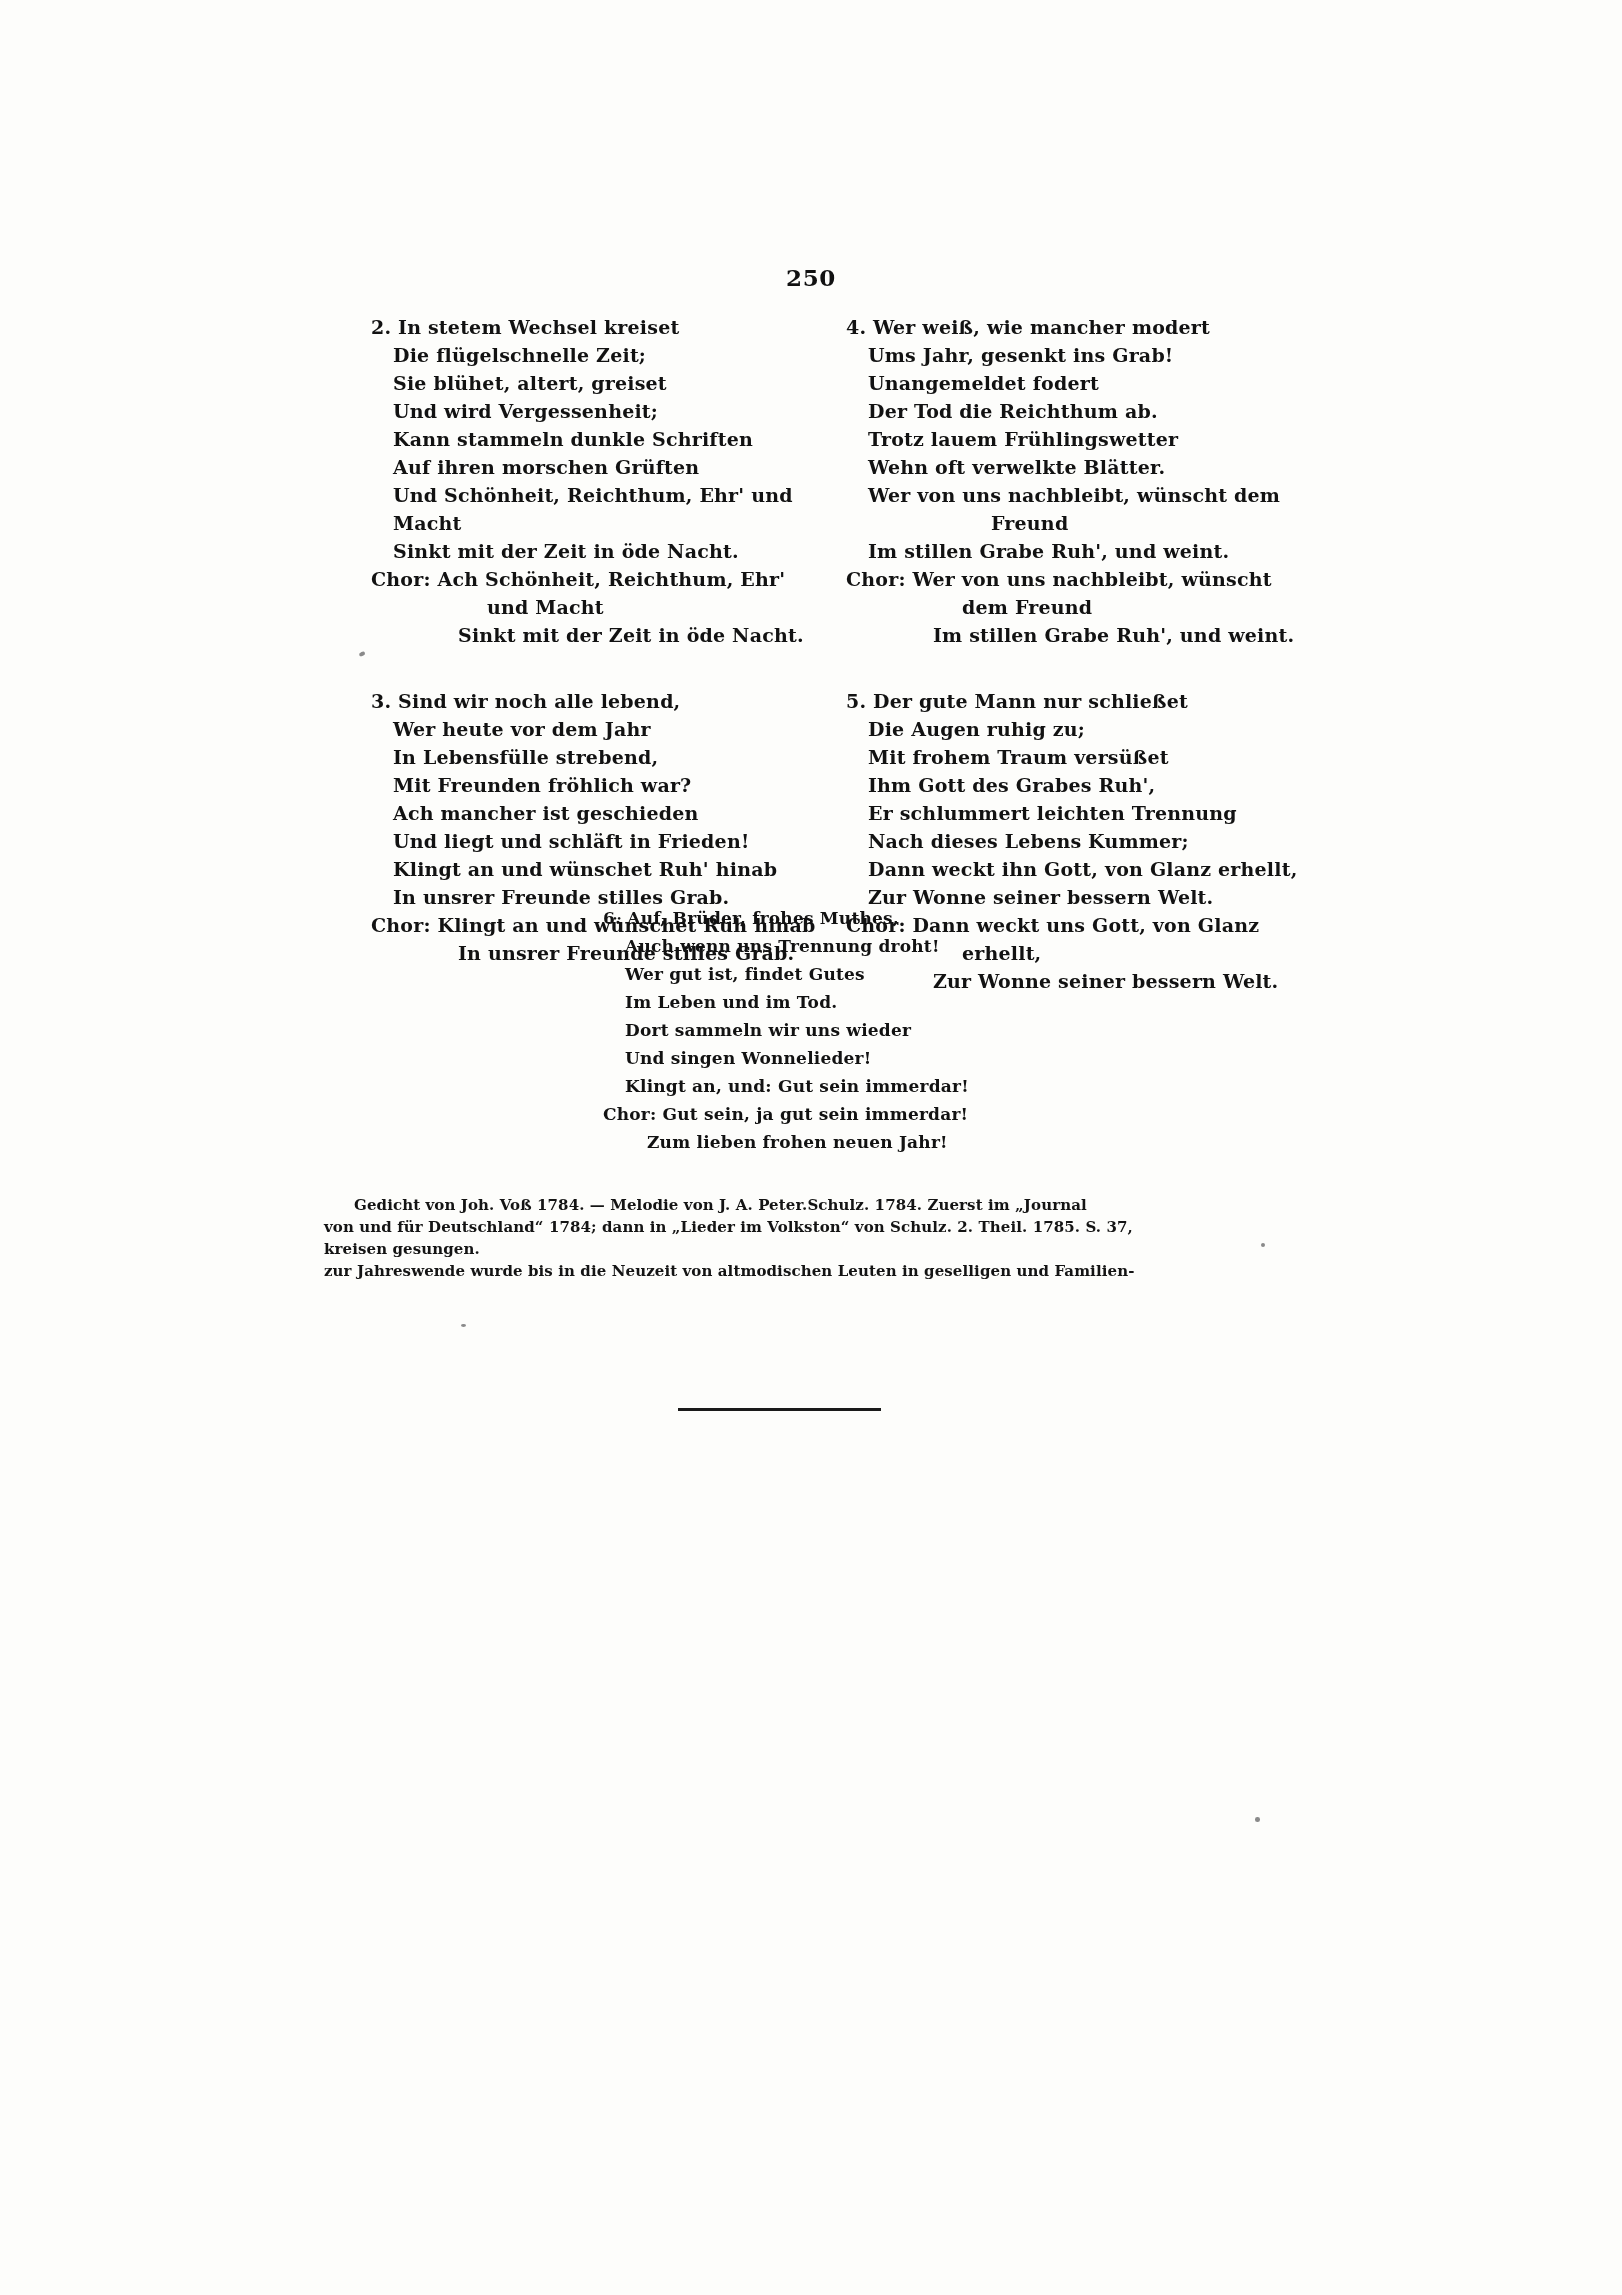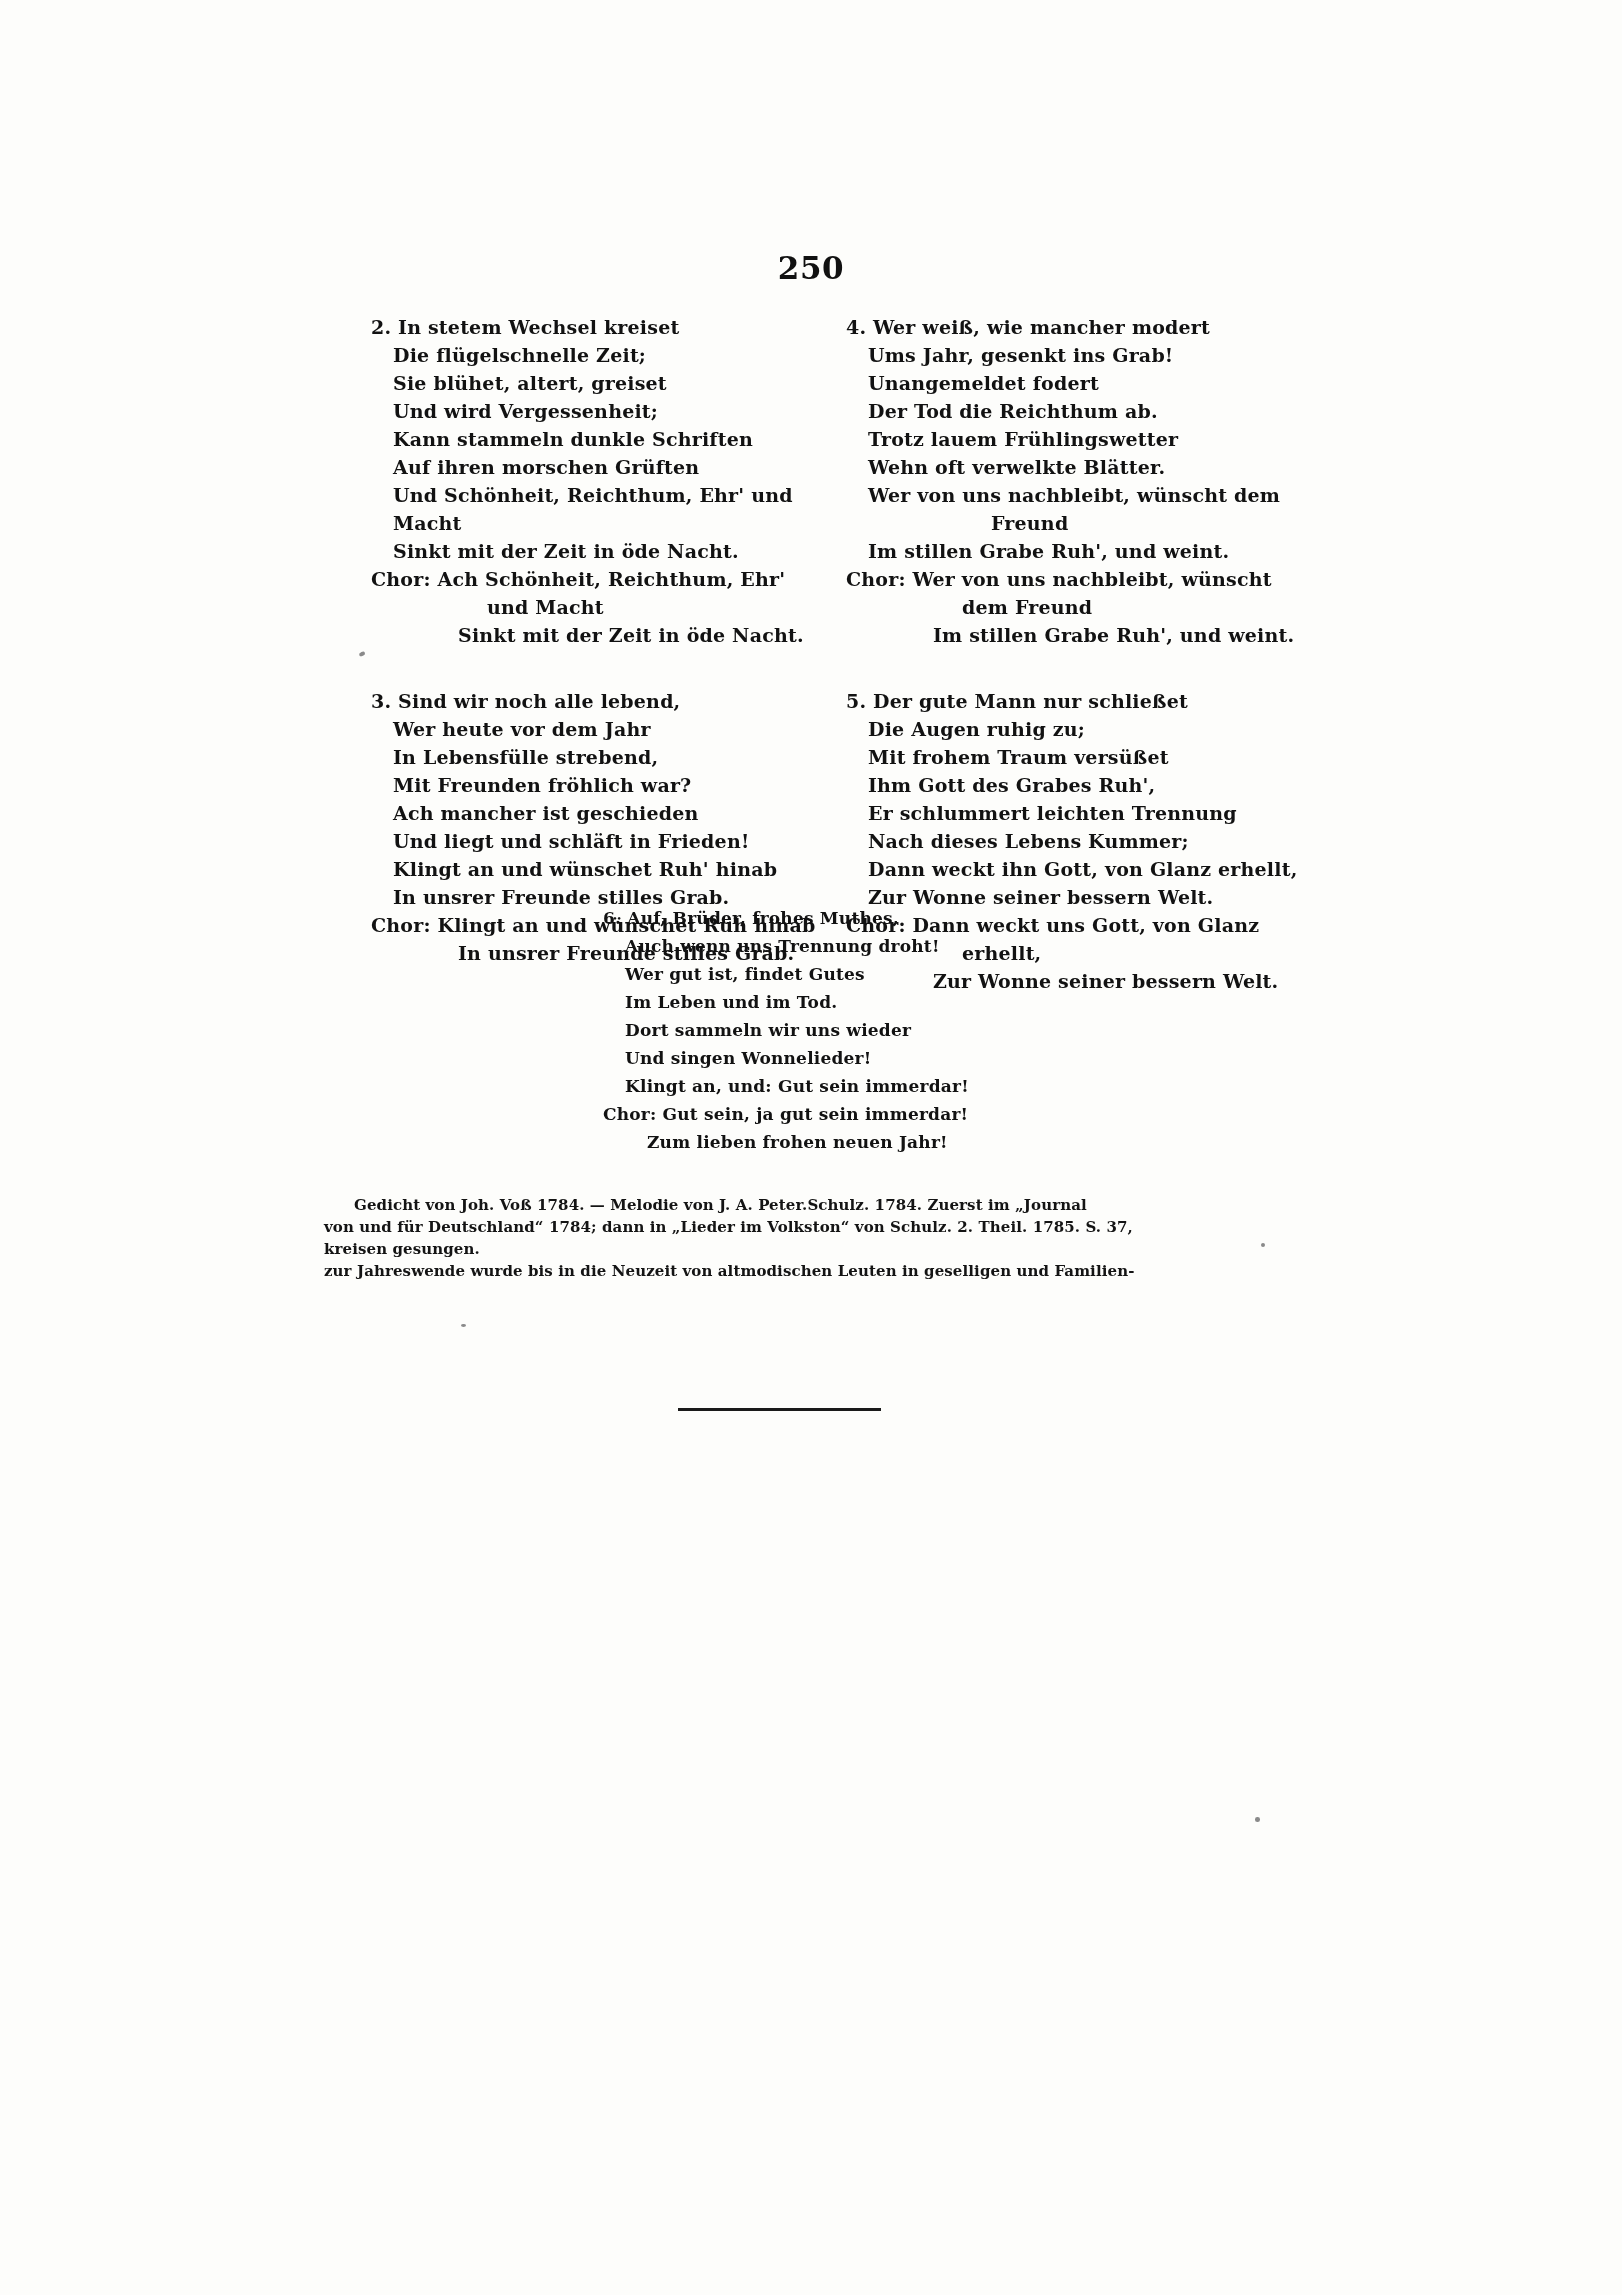--- a/index.html
+++ b/index.html
@@ -16,27 +16,27 @@
   }
   .page {
     position: absolute;
     left: 0; top: 0;
     width: 1622px;
     height: 2295px;
     background: #fdfdfb;
   }
   .page-number {
     position: absolute;
-    top: 250px;
+    top: 264px;
     left: 0;
     width: 1622px;
     text-align: center;
     font-family: "DejaVu Serif", serif;
     font-weight: bold;
-    font-size: 31px;
+    font-size: 23px;
     letter-spacing: 0.6px;
   }
 
   
   .frak {
     font-family: "DejaVu Serif", serif;
     font-weight: bold;
     color: #121212;
   }
 

